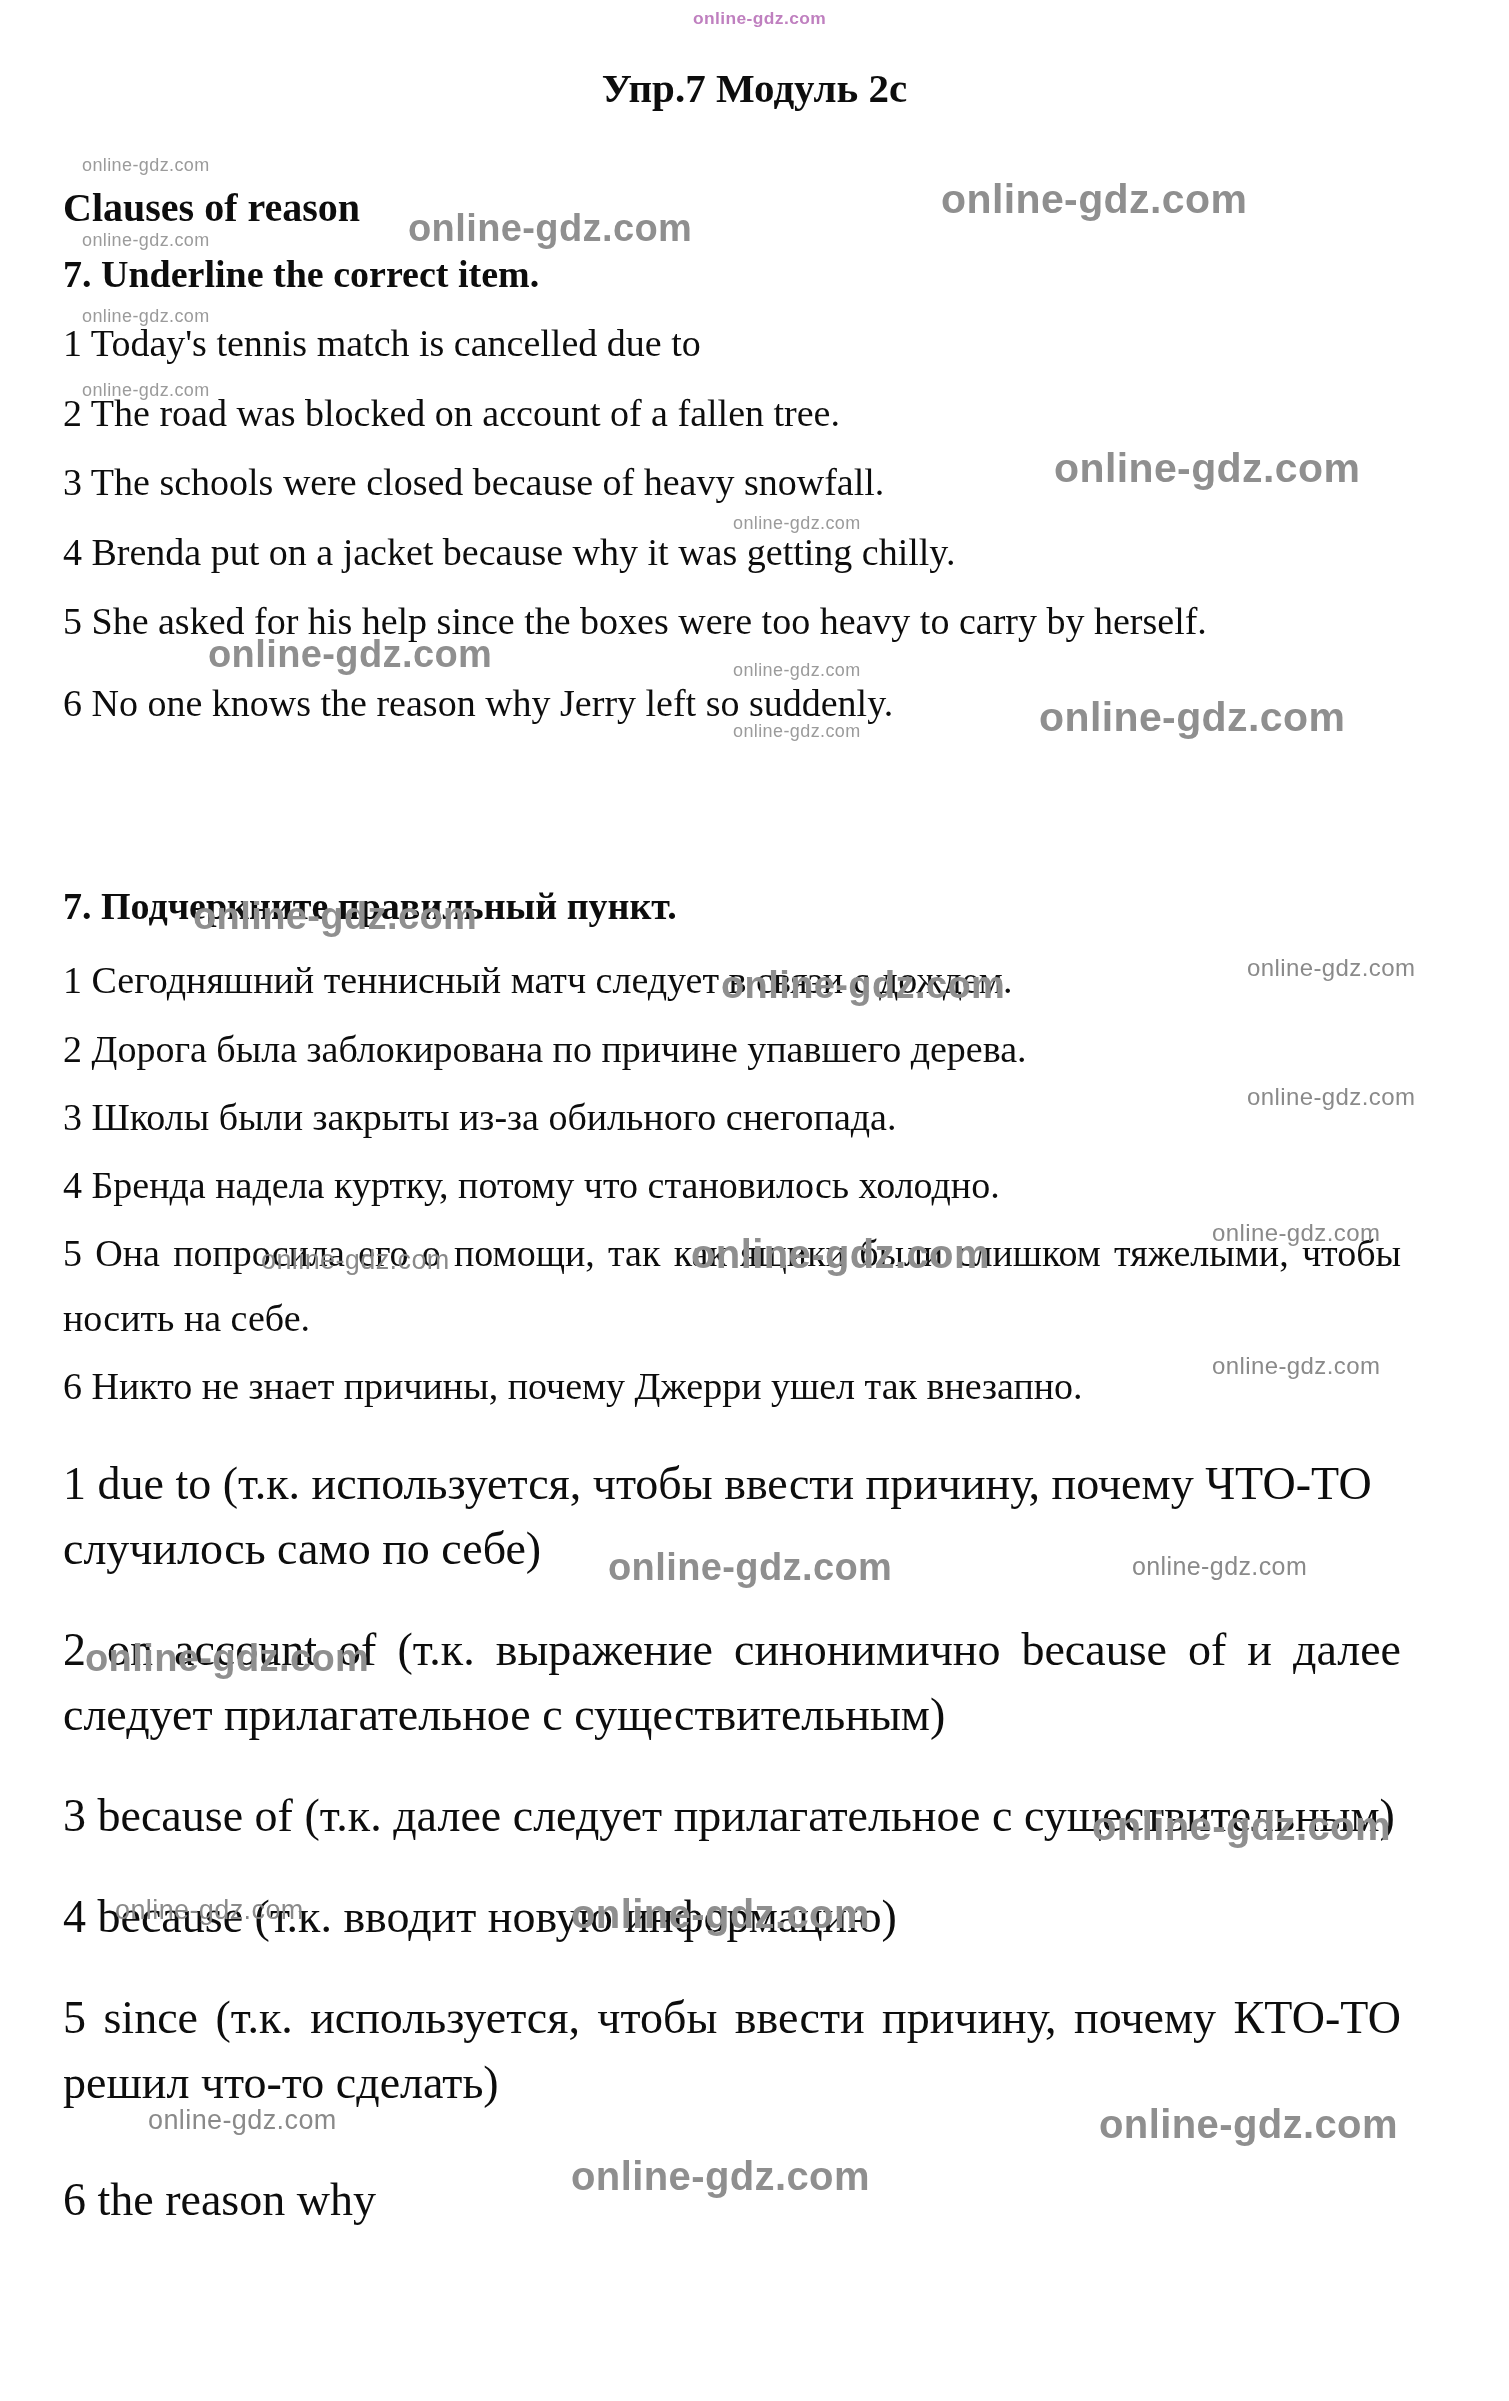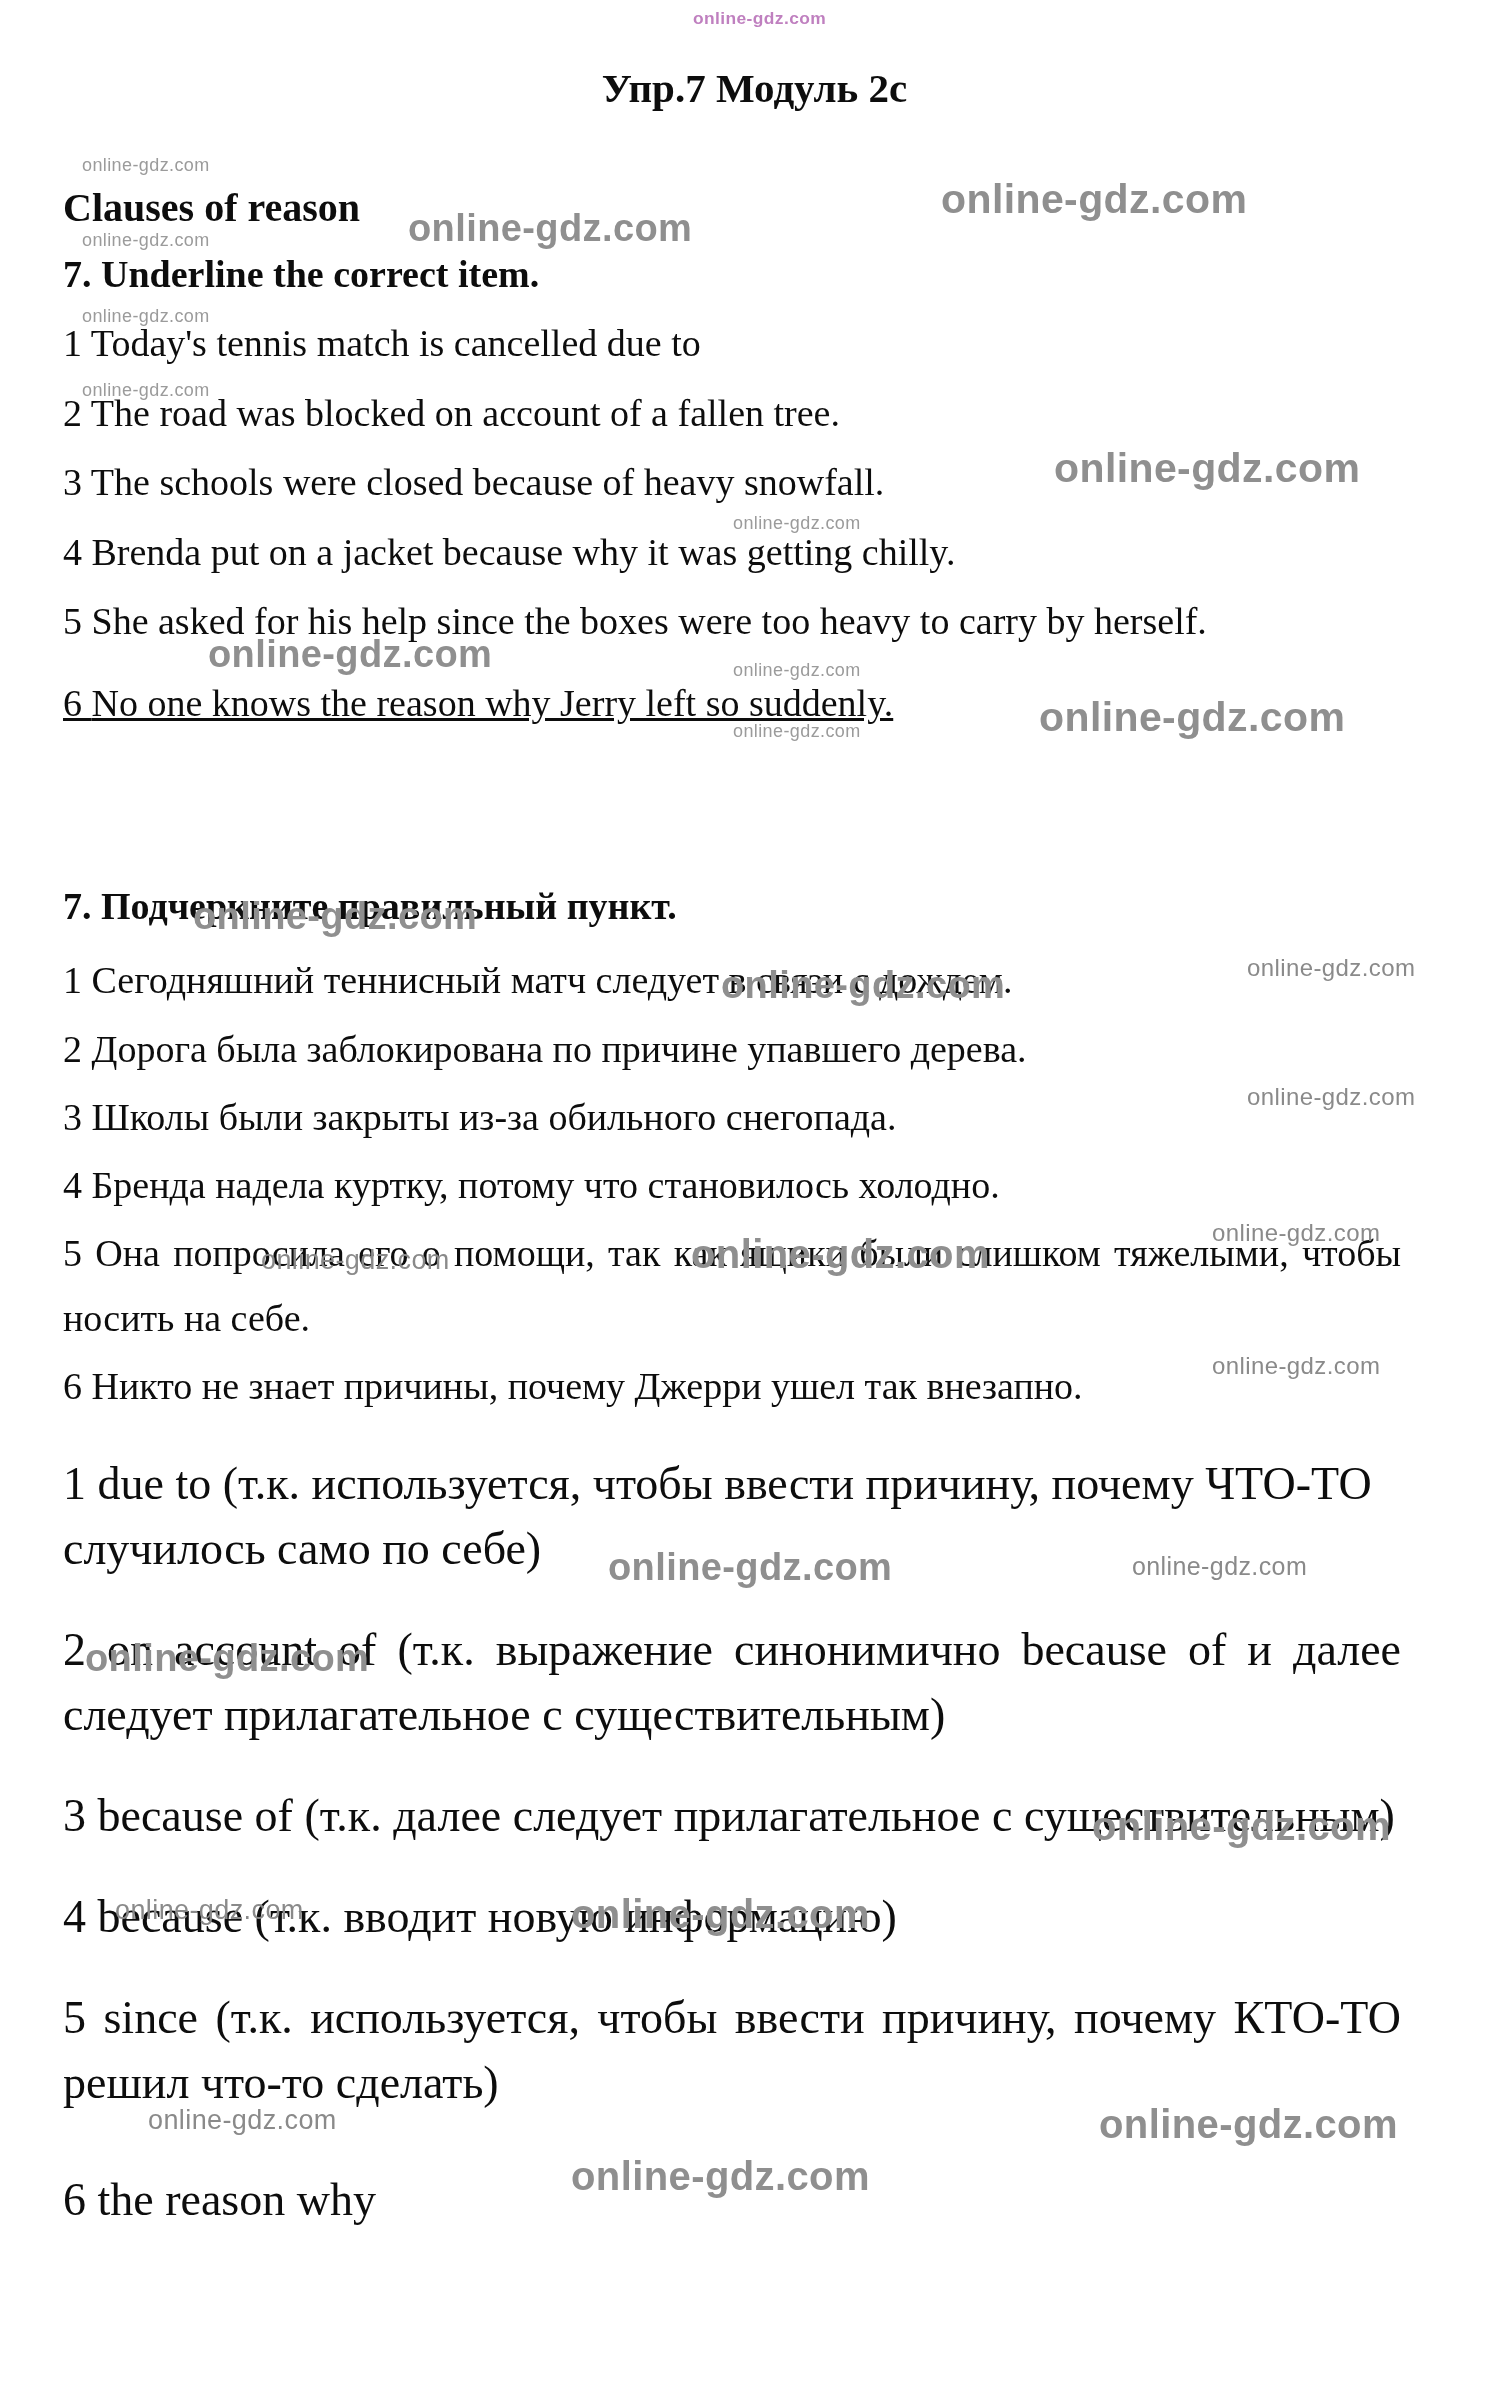--- a/index.html
+++ b/index.html
@@ -43,21 +43,21 @@
   .en h3.task { margin-top:19px; }
   .ru h3.task { margin-top:155px; }
 
   .en p.item {
     width:1267px;
     font-size:38px;
     line-height:49px;
     margin-top:20.6px;
   }
   .en p.first { margin-top:22px; }
-  .en p.gap  { margin-top:33px;text-decoration:underline; }
+  .en p.gap  { margin-top:33px; }
 
   .ru p.item {
     width:1338px;
     font-size:38px;
     line-height:65px;
     margin-top:3.2px;
   }
   .ru p.first { margin-top:19px; }
 
   .exp p.item {

